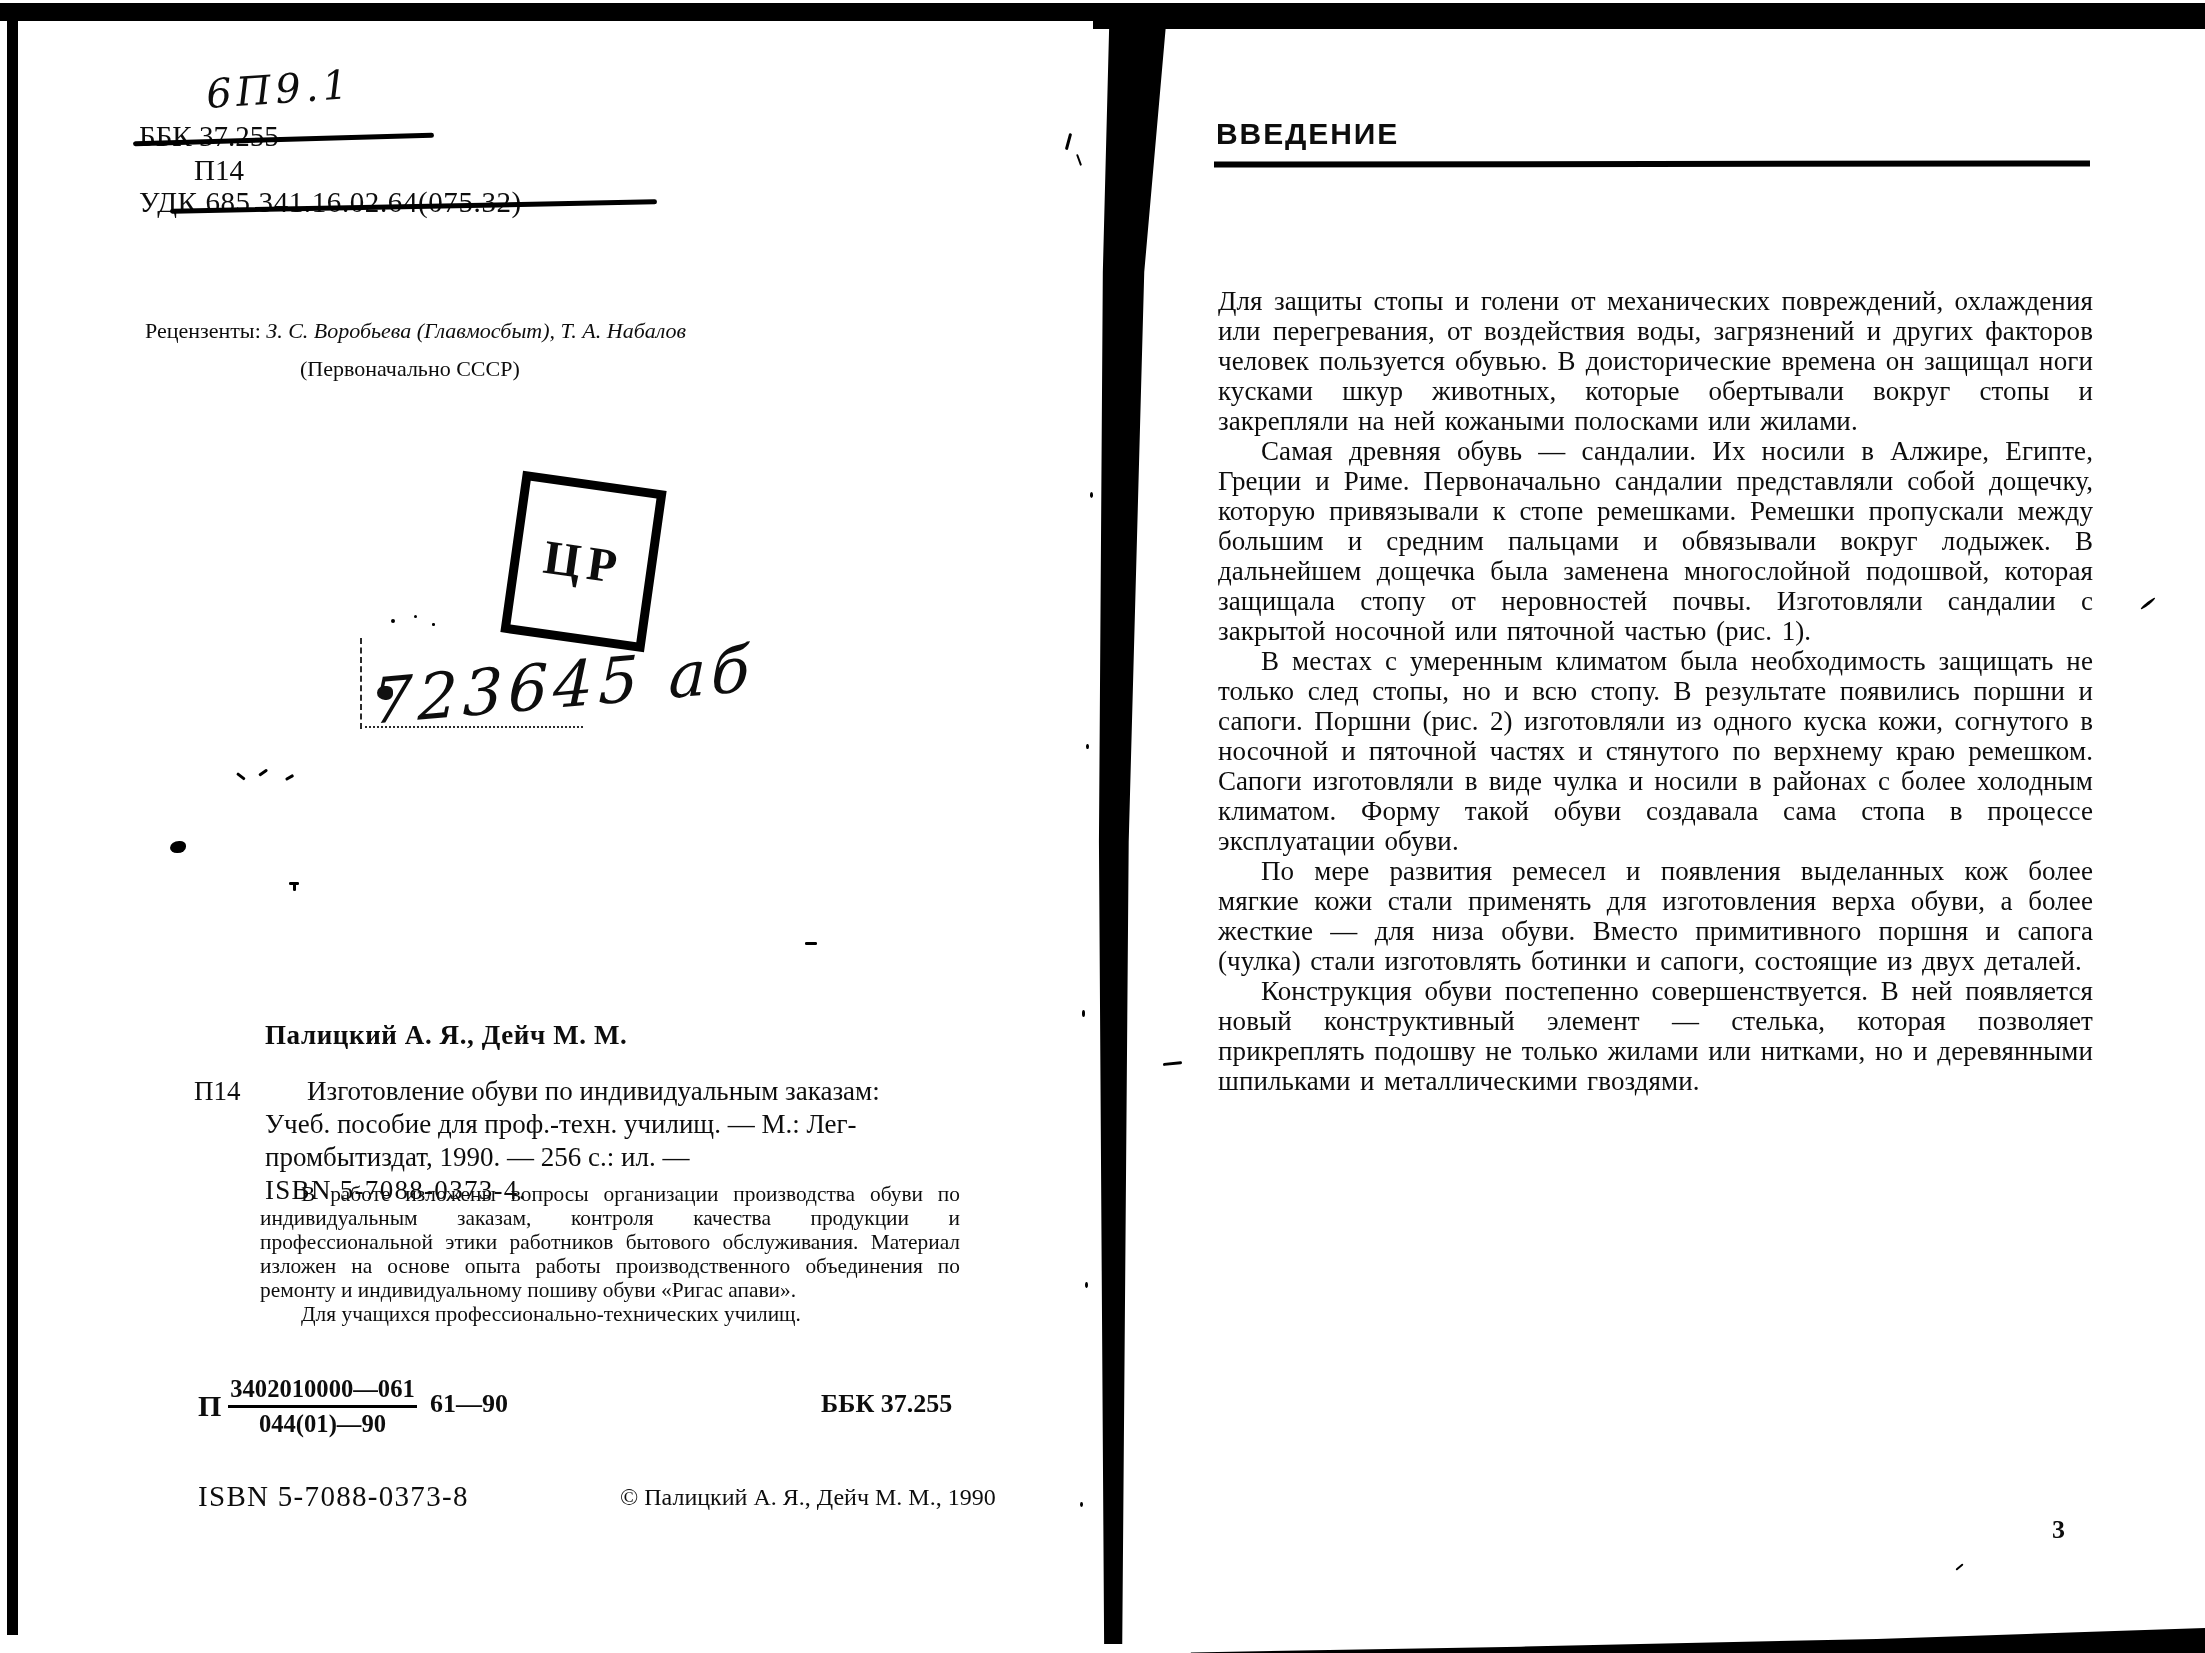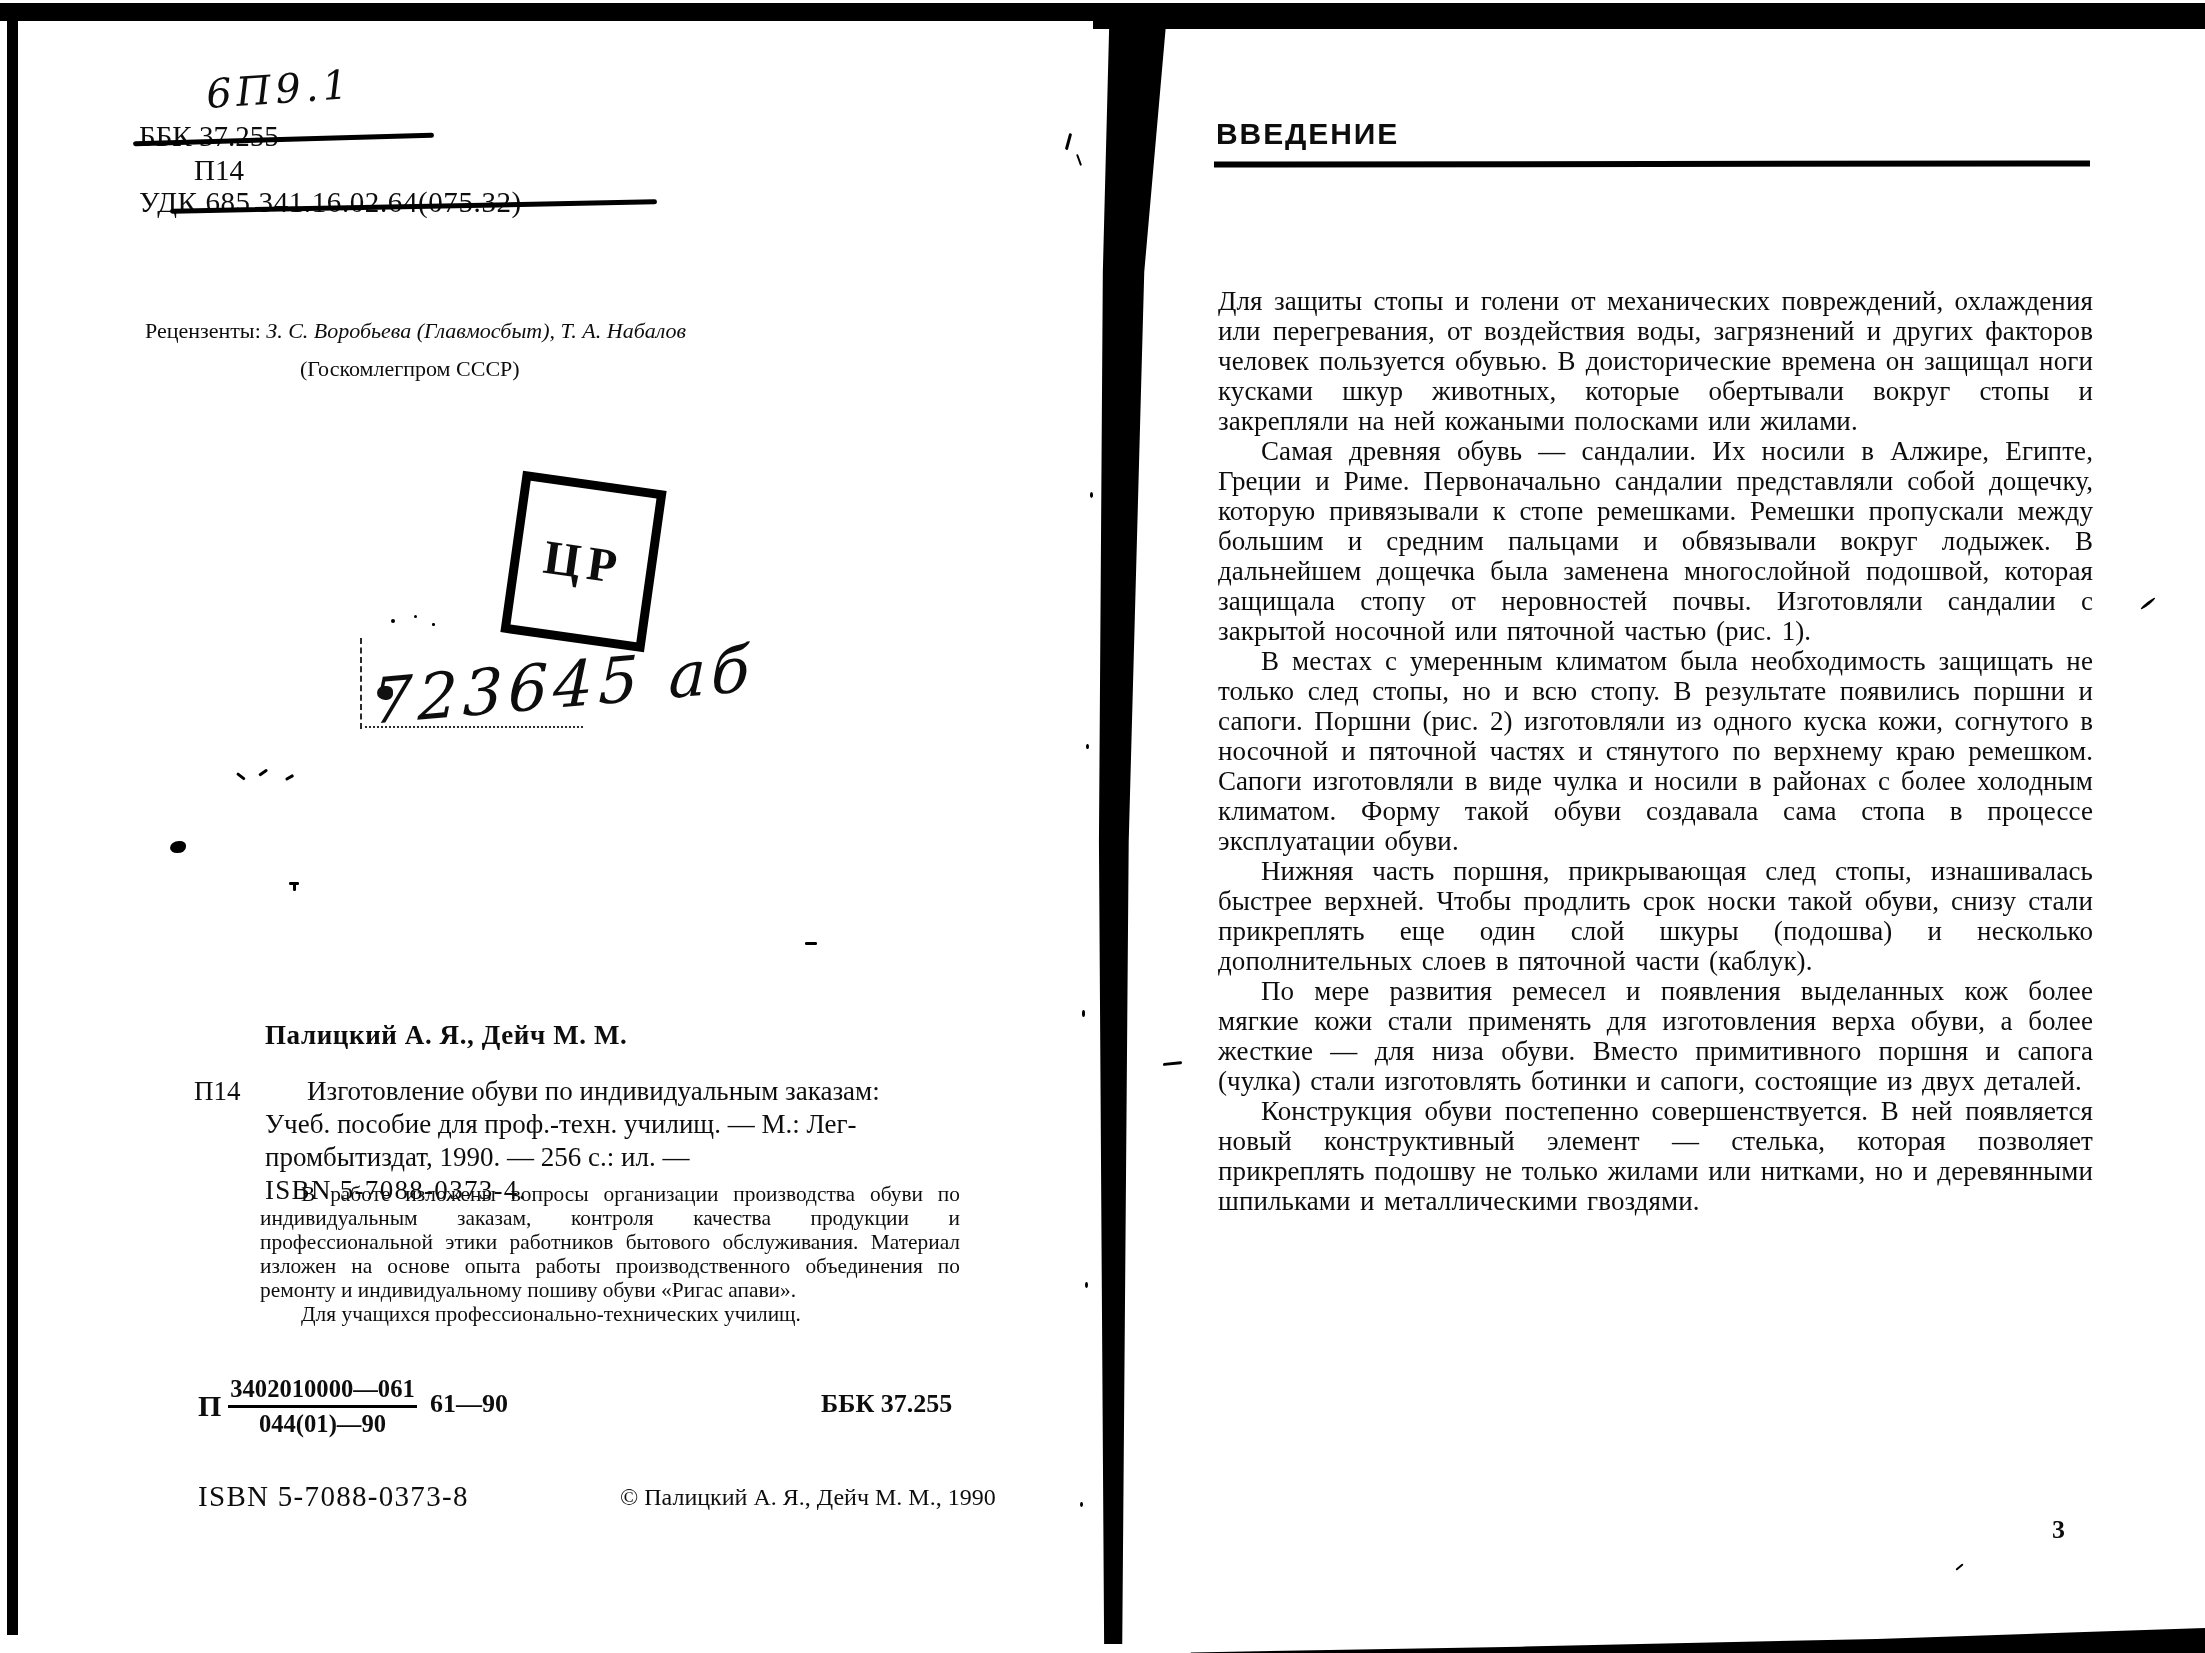--- a/index.html
+++ b/index.html
@@ -107,21 +107,21 @@
 
   <div class="abs p14-top">П14</div>
 
   <div class="abs udk-top">УДК 685.341.16.02.64(075.32)</div>
   <div class="abs udk-strike"></div>
 
   <div class="abs reviewers1">
     <span>Рецензенты:</span>
     <span class="names">З. С. Воробьева (Главмосбыт), Т. А. Набалов</span>
   </div>
-  <div class="abs reviewers2">(Госкомлегпром СССР)</div>
+  <div class="abs reviewers2">(Первоначально СССР)</div>
 
   <div class="abs stamp">
     <span class="stamp-letters">ЦР</span>
   </div>
 
   <div class="abs acc-left"></div>
   <div class="abs acc-bottom"></div>
   <div class="abs acc-blob"></div>
   <div class="abs hand-number">723645 аб</div>
 
@@ -169,21 +169,20 @@
   <div class="speck" style="left:1085px;top:1282px;width:2.6px;height:5.8px;border-radius:50%;"></div>
   <div class="speck" style="left:1080px;top:1502px;width:3.2px;height:5.2px;border-radius:50%;"></div>
 
   <div class="abs chapter-heading">ВВЕДЕНИЕ</div>
   <div class="abs heading-rule"></div>
 
   <div class="abs body-col">
     <p class="noindent">Для защиты стопы и голени от механических повреждений, охлаждения или перегревания, от воздействия воды, загрязнений и других факторов человек пользуется обувью. В доисторические времена он защищал ноги кусками шкур животных, которые обертывали вокруг стопы и закрепляли на ней кожаными полосками или жилами.</p>
     <p>Самая древняя обувь — сандалии. Их носили в Алжире, Египте, Греции и Риме. Первоначально сандалии представляли собой дощечку, которую привязывали к стопе ремешками. Ремешки пропускали между большим и средним пальцами и обвязывали вокруг лодыжек. В дальнейшем дощечка была заменена многослойной подошвой, которая защищала стопу от неровностей почвы. Изготовляли сандалии с закрытой носочной или пяточной частью (рис. 1).</p>
     <p>В местах с умеренным климатом была необходимость защищать не только след стопы, но и всю стопу. В результате появились поршни и сапоги. Поршни (рис. 2) изготовляли из одного куска кожи, согнутого в носочной и пяточной частях и стянутого по верхнему краю ремешком. Сапоги изготовляли в виде чулка и носили в районах с более холодным климатом. Форму такой обуви создавала сама стопа в процессе эксплуатации обуви.</p>
-    <p>Нижняя часть поршня, прикрывающая след стопы, изнашивалась быстрее верхней. Чтобы продлить срок носки такой обуви, снизу стали прикреплять еще один слой шкуры (подошва) и несколько дополнительных слоев в пяточной части (каблук).</p>
     <p>По мере развития ремесел и появления выделанных кож более мягкие кожи стали применять для изготовления верха обуви, а более жесткие — для низа обуви. Вместо примитивного поршня и сапога (чулка) стали изготовлять ботинки и сапоги, состоящие из двух деталей.</p>
     <p>Конструкция обуви постепенно совершенствуется. В ней появляется новый конструктивный элемент — стелька, которая позволяет прикреплять подошву не только жилами или нитками, но и деревянными шпильками и металлическими гвоздями.</p>
   </div>
 
   <div class="abs page-number">3</div>
 
   <div class="speck" style="left:1163px;top:1062px;width:19.4px;height:3.2px;transform:rotate(-6deg);"></div>
   <div class="speck" style="left:2139px;top:602px;width:18px;height:3.2px;transform:rotate(-38deg);border-radius:50%;"></div>
   <div class="speck" style="left:1955px;top:1566px;width:9px;height:1.9px;transform:rotate(-40deg);"></div>
 

